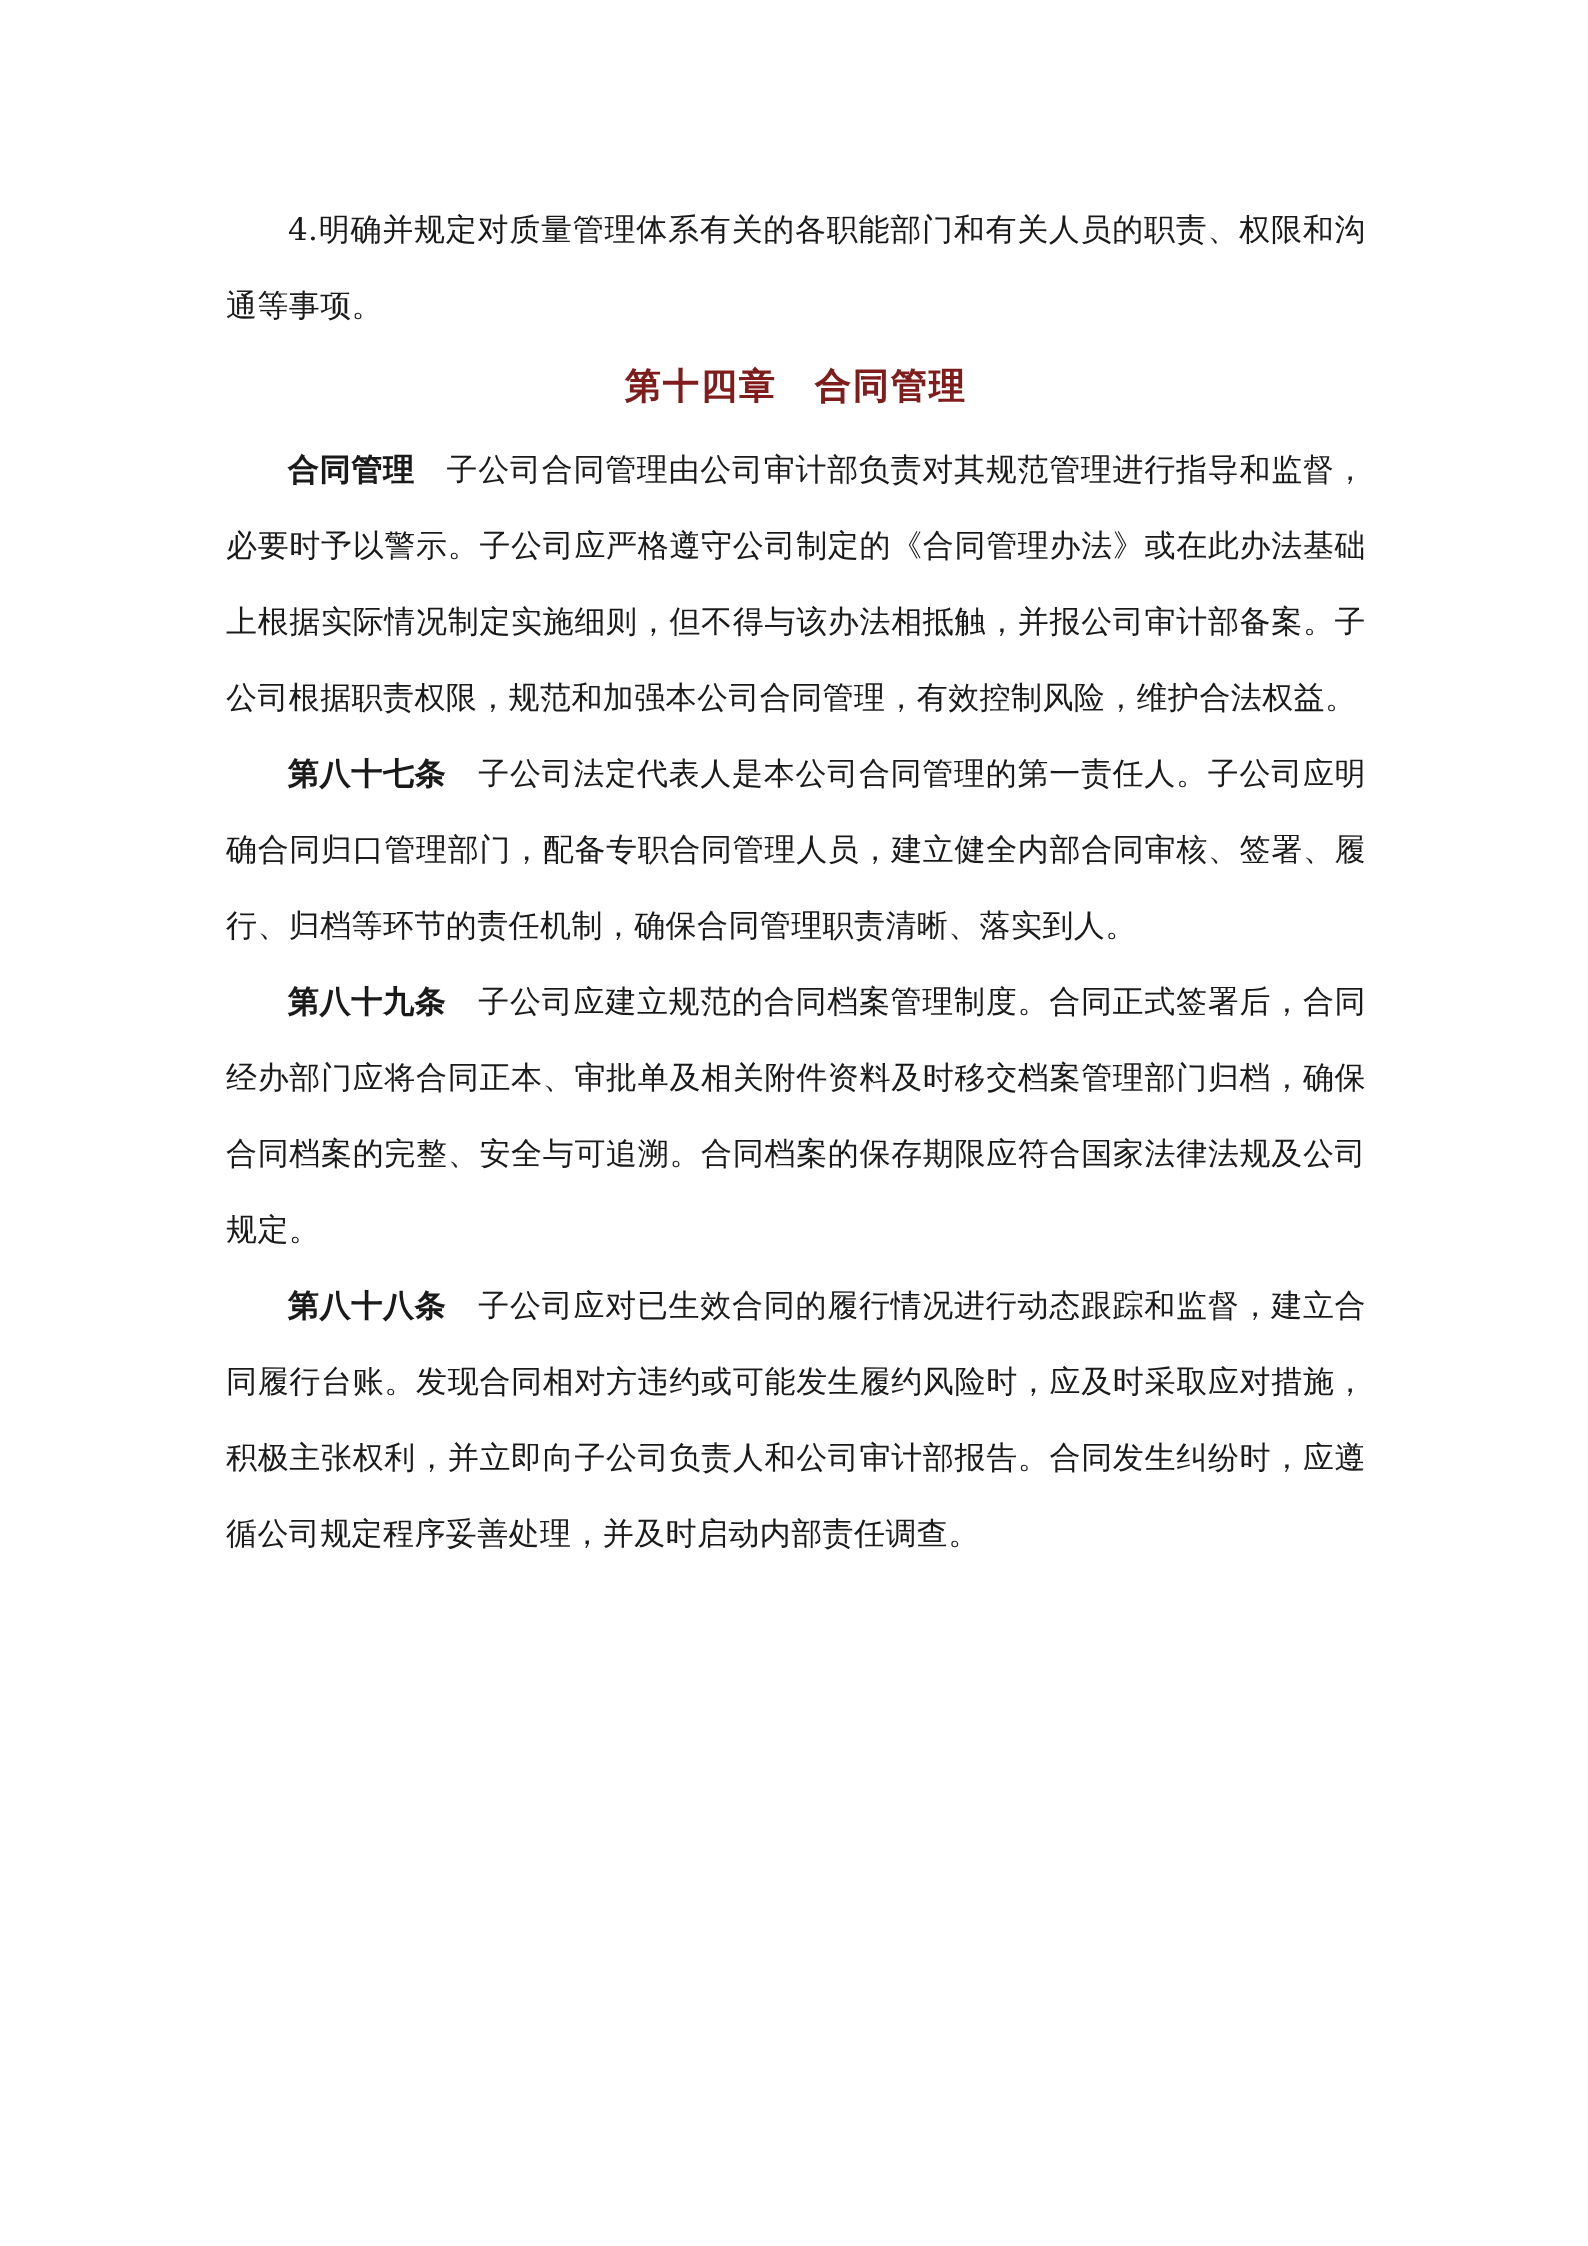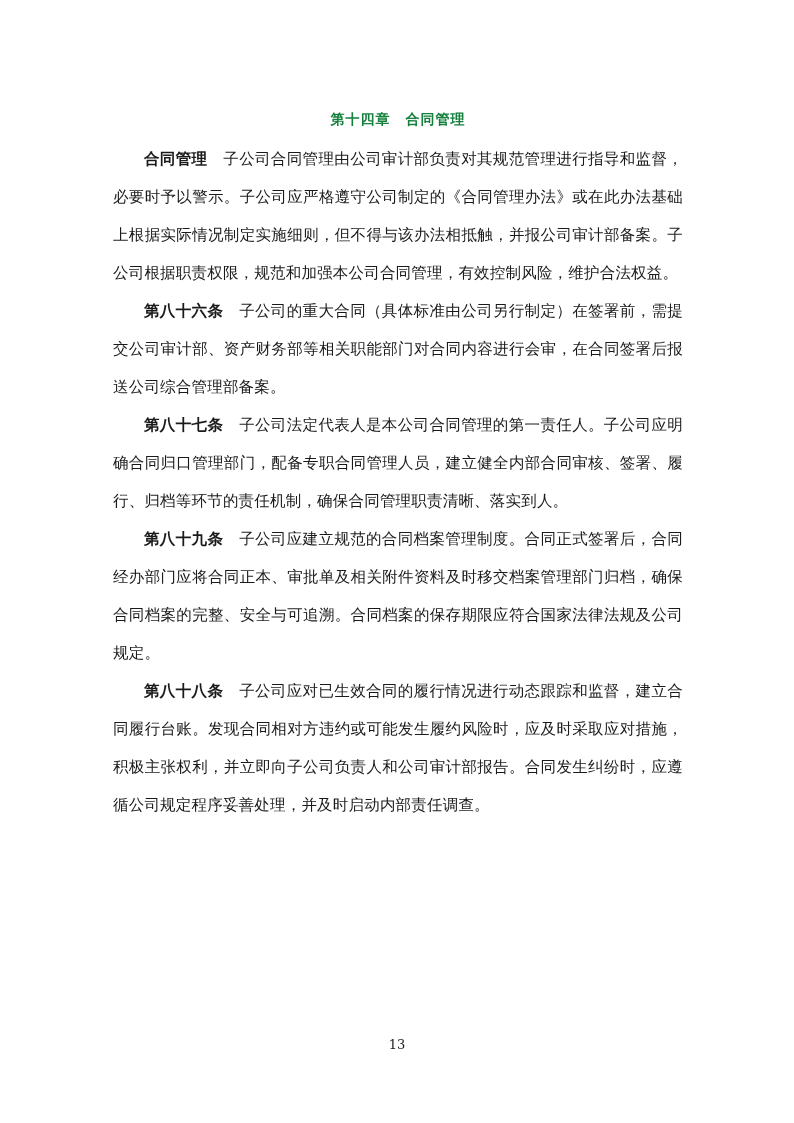--- a/index.html
+++ b/index.html
@@ -31,27 +31,28 @@
     color: #1a1a1a;
     text-align: justify;
     text-justify: inter-ideograph;
     margin: 0 0 0 0;
     letter-spacing: 0.2px;
   }
   .indent {
     text-indent: 2em;
   }
   .chapter-title {
-    font-size: 14px;
+    font-size: 18px;
     line-height: 38px;
     font-weight: bold;
     text-align: center;
-    color: #15803d;
+    color: #7f1d1d;
     margin: 4px 0 2px 0;
     letter-spacing: 1px;
+    font-family: Liberation Mono, monospace;
   }
   .art-label {
     font-weight: bold;
   }
   .page-number {
     position: absolute;
     left: 0;
     right: 0;
     top: 1037px;
     text-align: center;
@@ -59,30 +60,29 @@
     color: #222;
     font-family: "DejaVu Serif", "Liberation Serif", serif;
   }
 </style>
 </head>
 <body>
 
 <div class="page">
   <div class="content">
 
+    <p class="para indent">4.明确并规定对质量管理体系有关的各职能部门和有关人员的职责、权限和沟通等事项。</p>
 
     <p class="chapter-title">第十四章　合同管理</p>
 
     <p class="para indent"><span class="art-label">合同管理</span>　<span>子公司合同管理由公司审计部负责对其规范管理进行指导和监督，必要时予以警示。子公司应严格遵守公司制定的《合同管理办法》或在此办法基础上根据实际情况制定实施细则，但不得与该办法相抵触，并报公司审计部备案。子公司根据职责权限，规范和加强本公司合同管理，有效控制风险，维护合法权益。</span></p>
 
-    <p class="para indent"><span class="art-label">第八十六条</span>　<span>子公司的重大合同（具体标准由公司另行制定）在签署前，需提交公司审计部、资产财务部等相关职能部门对合同内容进行会审，在合同签署后报送公司综合管理部备案。</span></p>
 
     <p class="para indent"><span class="art-label">第八十七条</span>　<span>子公司法定代表人是本公司合同管理的第一责任人。子公司应明确合同归口管理部门，配备专职合同管理人员，建立健全内部合同审核、签署、履行、归档等环节的责任机制，确保合同管理职责清晰、落实到人。</span></p>
 
     <p class="para indent"><span class="art-label">第八十九条</span>　<span>子公司应建立规范的合同档案管理制度。合同正式签署后，合同经办部门应将合同正本、审批单及相关附件资料及时移交档案管理部门归档，确保合同档案的完整、安全与可追溯。合同档案的保存期限应符合国家法律法规及公司规定。</span></p>
 
     <p class="para indent"><span class="art-label">第八十八条</span>　<span>子公司应对已生效合同的履行情况进行动态跟踪和监督，建立合同履行台账。发现合同相对方违约或可能发生履约风险时，应及时采取应对措施，积极主张权利，并立即向子公司负责人和公司审计部报告。合同发生纠纷时，应遵循公司规定程序妥善处理，并及时启动内部责任调查。</span></p>
 
 
   </div>
 
-  <div class="page-number">13</div>
 </div>
 
 </body></html>

